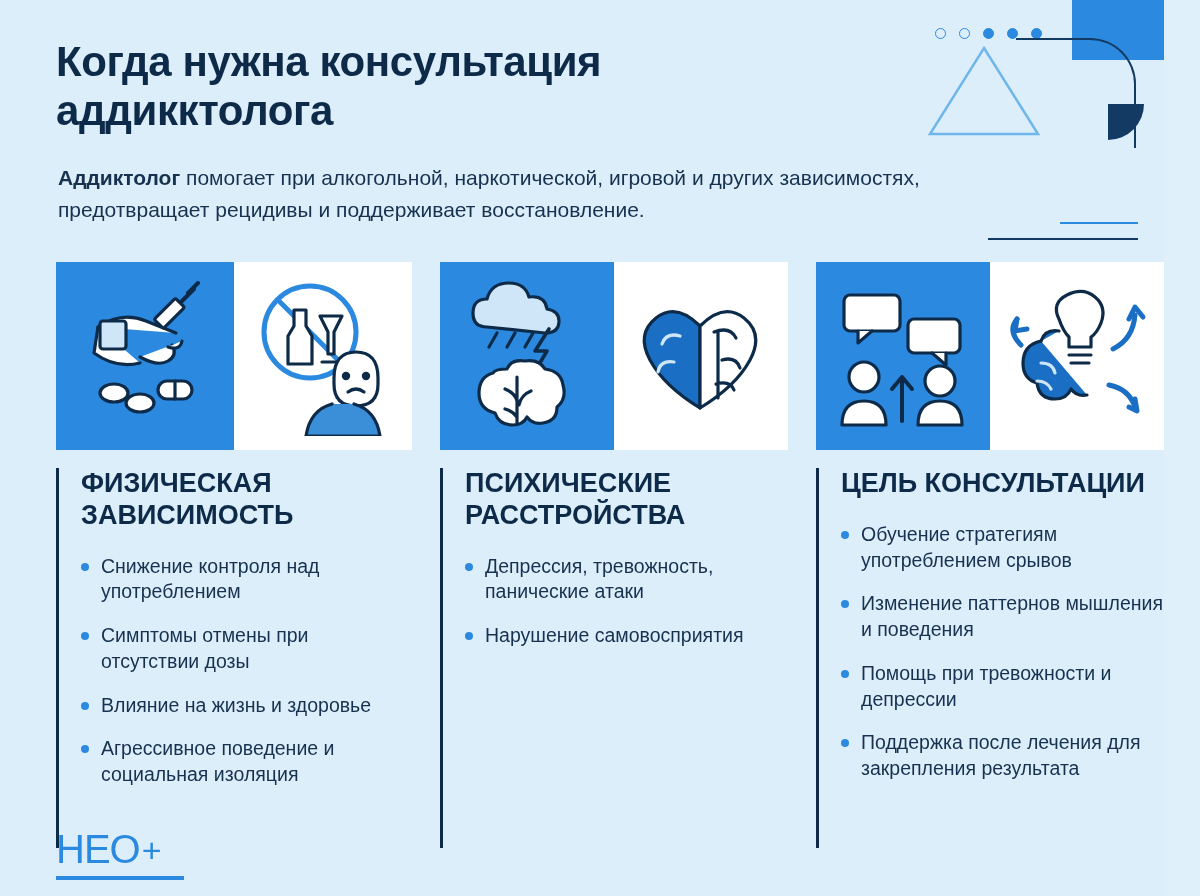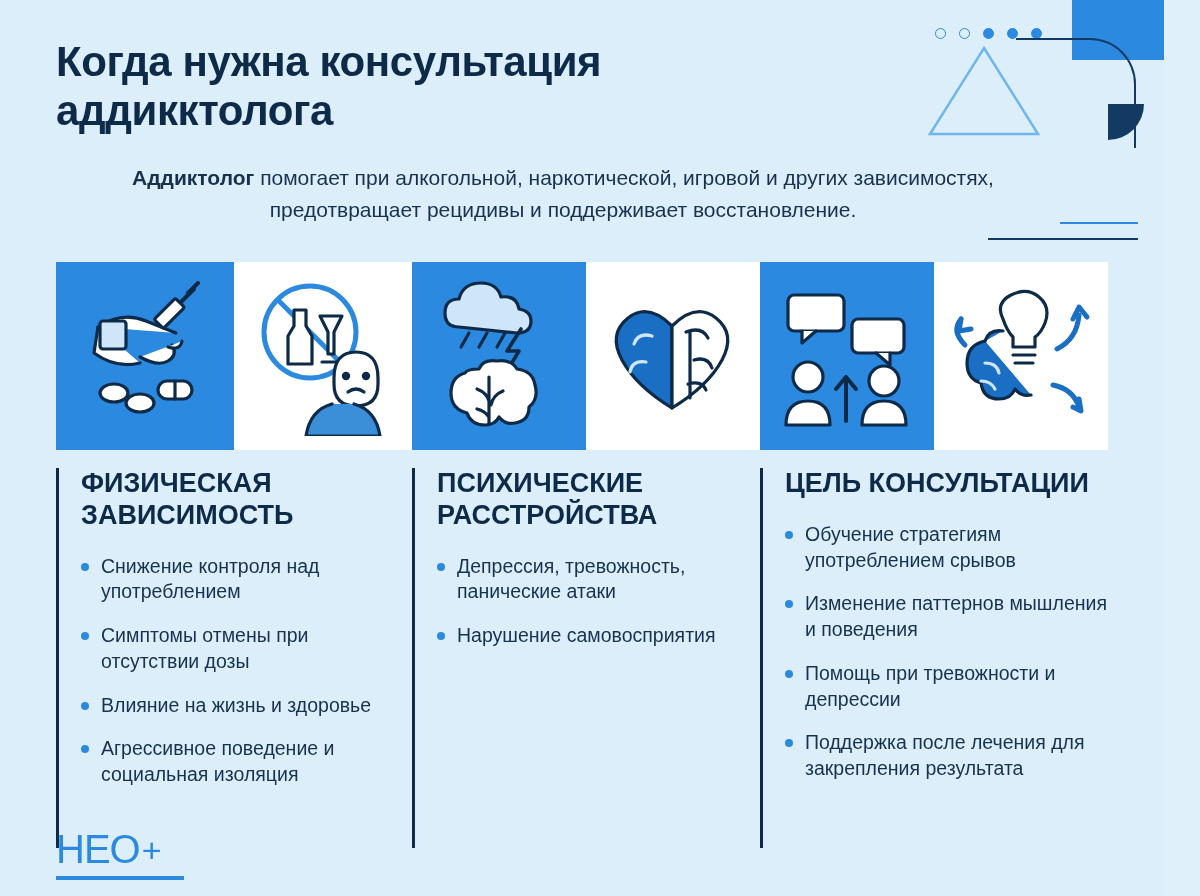--- a/index.html
+++ b/index.html
@@ -79,30 +79,31 @@
     color: #0d2b49;
     letter-spacing: -0.4px;
   }
   .subtitle {
     position: absolute;
     left: 58px; top: 162px;
     width: 1010px;
     font-size: 21px;
     line-height: 1.5;
     color: #16324f;
-    text-align: center;
   }
   .subtitle b { font-weight: bold; }
 
   
   .columns {
     position: absolute;
     left: 56px; top: 262px;
     width: 1108px;
     display: flex;
+    gap: 22px;
+    justify-content: space-between;
   }
   .col { width: 356px; position: relative; }
   .col.col2 { width: 348px; }
   .col.col3 { width: 348px; }
 
   .imgrow { display: flex; height: 188px; }
   .imgcell {
     width: 50%;
     height: 188px;
     display: flex;

